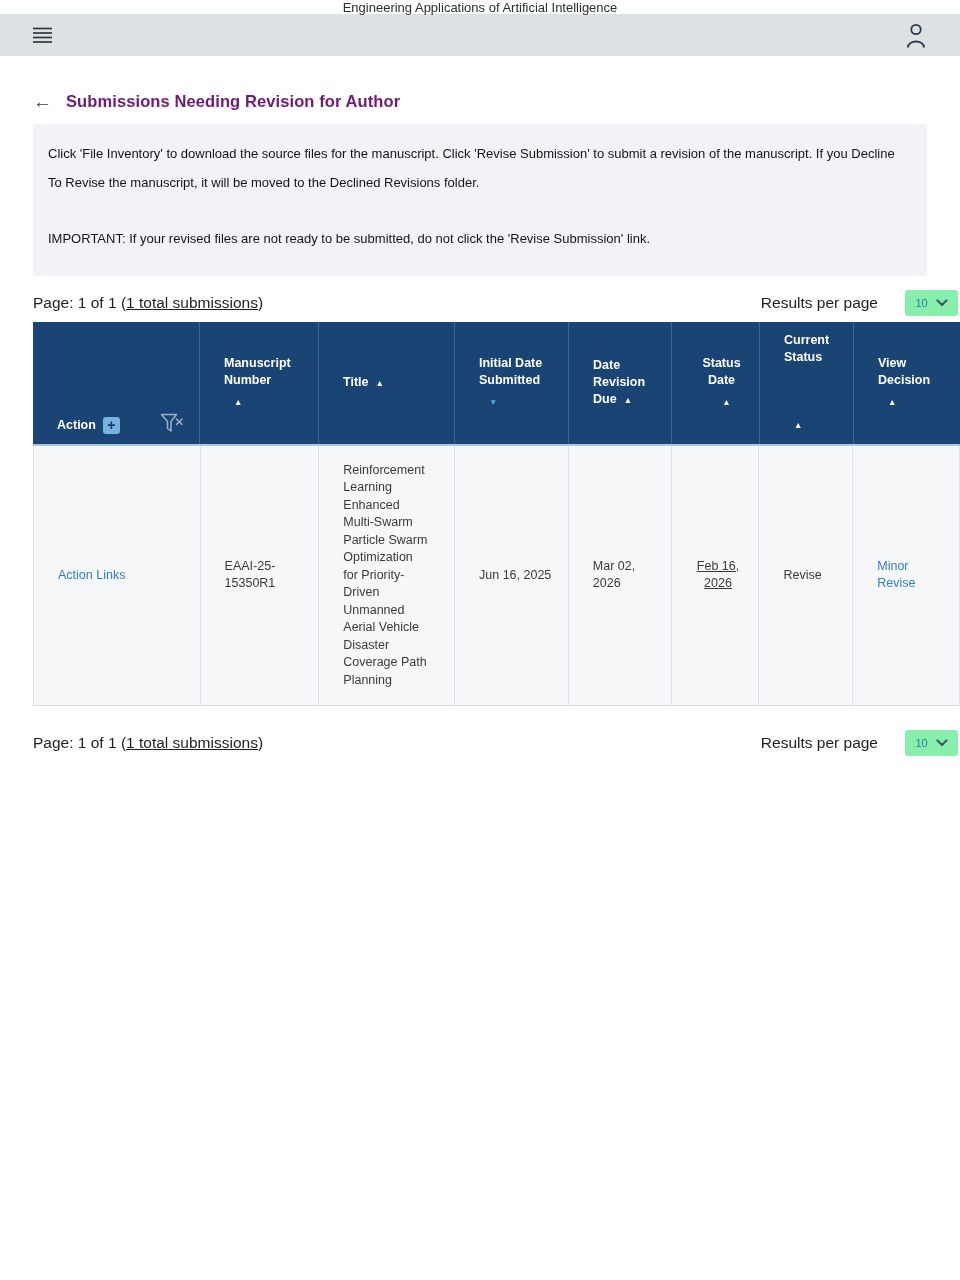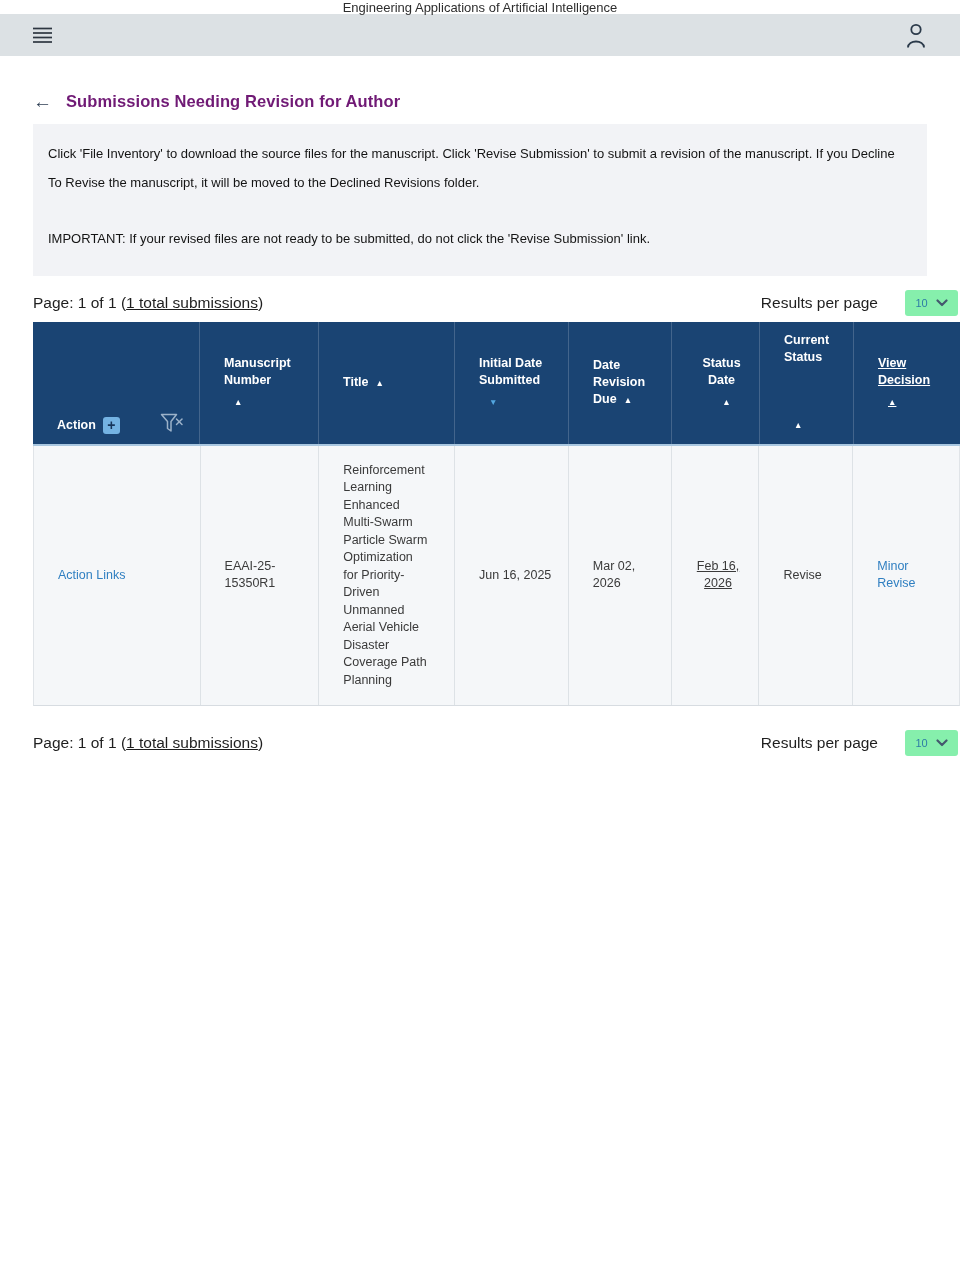--- a/index.html
+++ b/index.html
@@ -72,21 +72,21 @@
     border-bottom: 2px solid #a9c7e0;
     min-height: 108px;
   }
   .th {
     padding: 10px 12px 10px 24px;
     color: #ffffff; font-size: 12.5px; font-weight: bold; line-height: 17px;
     display: flex; flex-direction: column; justify-content: center;
     border-right: 1px solid rgba(255,255,255,0.18);
     cursor: pointer;
   }
-  .th:last-child { border-right: none; text-decoration: underline; }
+  .th:last-child { border-right: none; }
   .th.action-th {
     flex-direction: row; align-items: flex-end; justify-content: space-between;
     padding-bottom: 10px; padding-right: 15px;
   }
   .action-label-group { display: flex; align-items: center; }
   .plus-badge {
     width: 17px; height: 17px; margin-left: 7px;
     background: #74b3e3; border-radius: 3px;
     color: #17365c; font-size: 14px; font-weight: bold; line-height: 1;
     display: inline-flex; align-items: center; justify-content: center;

